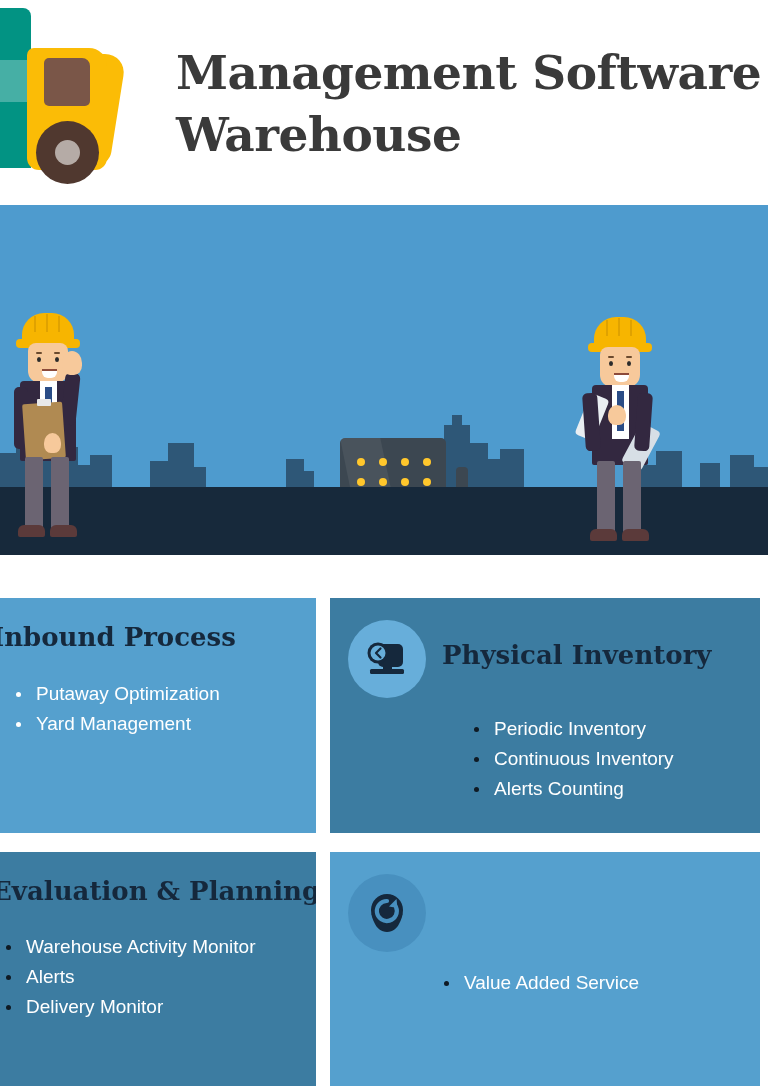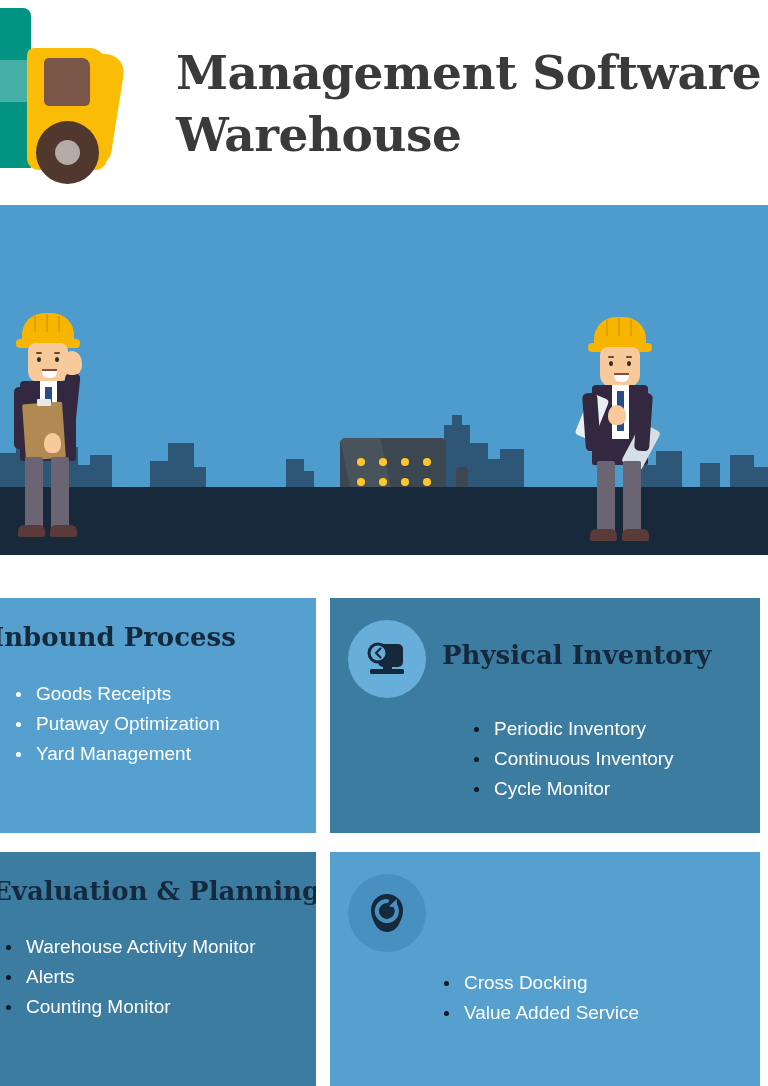--- a/index.html
+++ b/index.html
@@ -449,21 +449,20 @@
   </div>
 </div>
 
 <div class="cards">
 
   <div class="card card-tl">
     <div class="card-head">
       <div class="card-title">Inbound Process</div>
     </div>
     <ul class="bullets">
-      <li>Goods Receipts</li>
       <li>Putaway Optimization</li>
       <li>Yard Management</li>
     </ul>
   </div>
 
   <div class="card card-tr">
     <div class="card-head">
       <div class="card-icon">
         <svg width="46" height="40" viewBox="0 0 46 40" aria-hidden="true">
           <rect x="14" y="5" width="25" height="23" rx="5" fill="#15283C"></rect>
@@ -472,43 +471,42 @@
           <circle cx="14" cy="14" r="10.5" fill="#15283C"></circle>
           <circle cx="14" cy="14" r="7.5" fill="#67AEDA"></circle>
           <path d="M16.5 9.5 L12 14 L16.5 18.5" stroke="#15283C" stroke-width="2.2" fill="none" stroke-linecap="round" stroke-linejoin="round"></path>
         </svg>
       </div>
       <div class="card-title">Physical Inventory</div>
     </div>
     <ul class="bullets">
       <li>Periodic Inventory</li>
       <li>Continuous Inventory</li>
-      <li>Cycle Monitor</li>
+      <li>Alerts Counting</li>
     </ul>
   </div>
 
   <div class="card card-bl">
     <div class="card-head">
       <div class="card-title">Evaluation &amp; Planning</div>
     </div>
     <ul class="bullets">
       <li>Warehouse Activity Monitor</li>
       <li>Alerts</li>
-      <li>Counting Monitor</li>
+      <li>Delivery Monitor</li>
     </ul>
   </div>
 
   <div class="card card-br">
     <div class="card-head">
       <div class="card-icon">
         <svg width="44" height="44" viewBox="0 0 44 44" aria-hidden="true">
           <path d="M22 3 C31 3 38 10 38 19 C38 25 36 29 34 33 C32 37 28 41 22 41 C16 41 12 37 10 33 C8 29 6 25 6 19 C6 10 13 3 22 3 Z" fill="#15283C"></path>
           <path d="M22 10 A10 10 0 1 0 31 16" stroke="#4890BF" stroke-width="4.2" fill="none" stroke-linecap="round"></path>
           <path d="M31.5 8 L32.5 17 L24 15.5 Z" fill="#4890BF"></path>
         </svg>
       </div>
     </div>
     <ul class="bullets">
-      <li>Cross Docking</li>
       <li>Value Added Service</li>
     </ul>
   </div>
 </div>
 
 </body></html>

